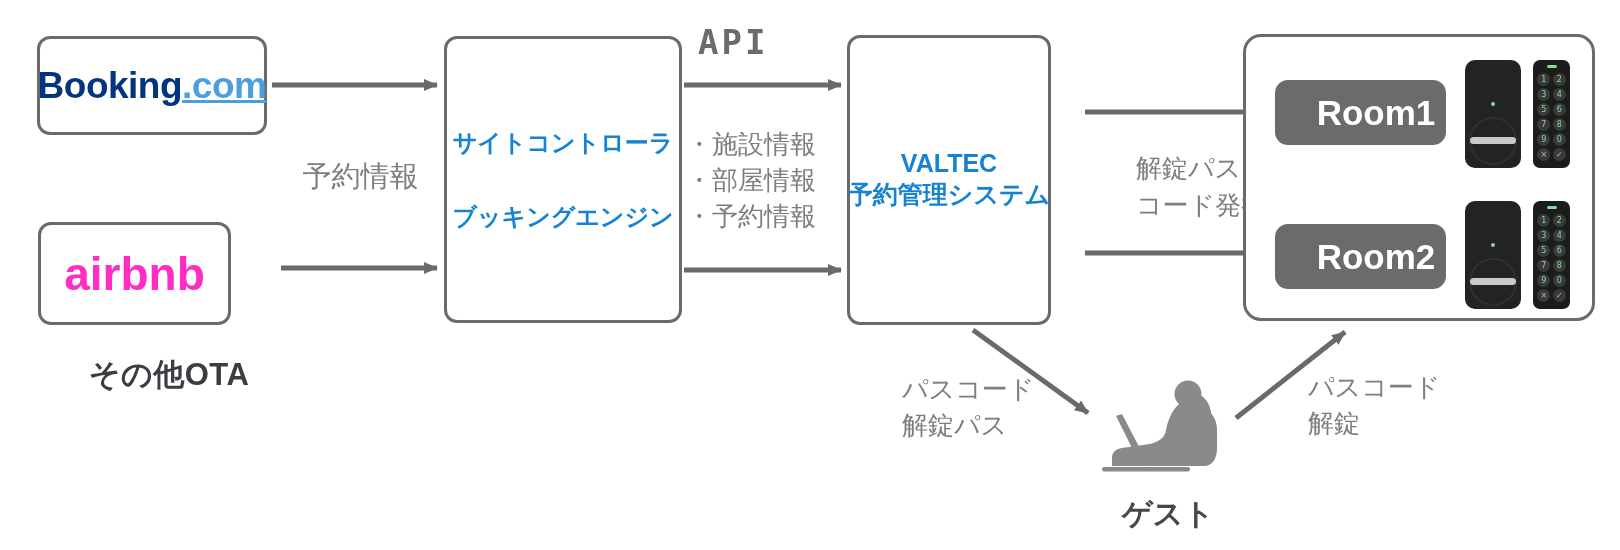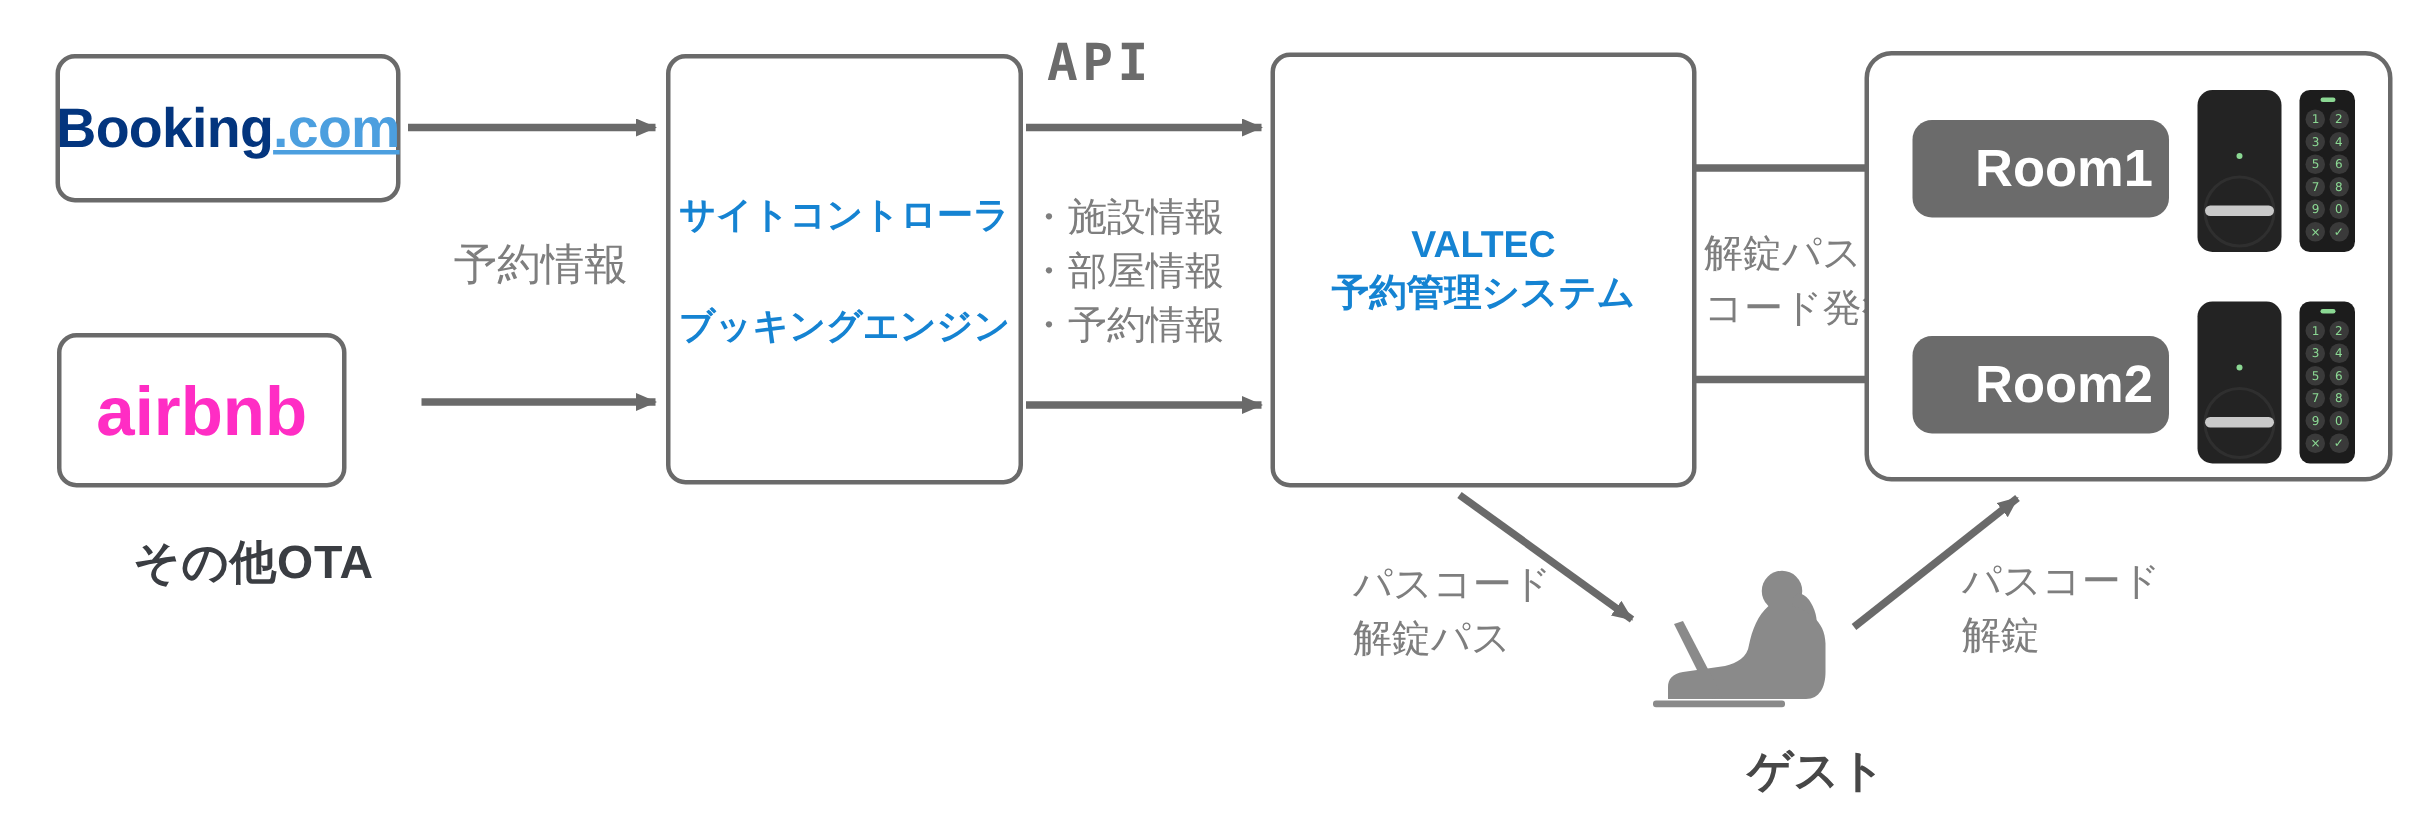--- a/index.html
+++ b/index.html
@@ -52,21 +52,21 @@
   .api-items { left: 686px; top: 126px; font-size: 26px; line-height: 36px; }
   .unlock-pass { left: 1102px; top: 150px; font-size: 26px; line-height: 37px; margin-left: 34px; }
   .passcode-mail { left: 902px; top: 371px; font-size: 26px; line-height: 36px; }
   .passcode-unlock { left: 1308px; top: 369px; font-size: 26px; line-height: 36px; }
 
   
   .controller-box { left: 444px; top: 36px; width: 238px; height: 287px; gap: 42px; }
   .blue-line { color: var(--accent-blue); font-weight: bold; font-size: 24px; white-space: nowrap; }
 
   
-  .valtec-box { left: 847px; top: 35px; width: 284px; height: 290px; }
+  .valtec-box { left: 847px; top: 35px; width: 204px; height: 290px; }
   .valtec-box .blue-line { font-size: 25px; }
 
   
   .rooms-box {
     position: absolute; left: 1243px; top: 34px; width: 352px; height: 287px;
     border: 3px solid var(--arrow-gray); border-radius: 18px; background: #fff; z-index: 2;
   }
   .room-chip {
     position: absolute; left: 29px; width: 171px; height: 65px;
     background: var(--room-fill); border-radius: 13px;
@@ -113,21 +113,21 @@
     width: 13px; height: 13px; border-radius: 50%;
     background: #3a3a3a; color: var(--keypad-green);
     font-size: 8px; line-height: 13px; text-align: center;
     font-family: "DejaVu Sans", sans-serif;
   }
 
   
   .guest-figure { position: absolute; left: 1096px; top: 374px; z-index: 2; }
   .guest-label {
     position: absolute; left: 1122px; top: 494px; width: 135px;
-    text-align: right; font-size: 30px; font-weight: bold; color: #474747; z-index: 2;
+    text-align: left; font-size: 30px; font-weight: bold; color: #474747; z-index: 2;
   }
 </style>
 </head>
 <body>
 
 <div class="canvas">
 
   <svg class="arrows" width="1620" height="550" viewBox="0 0 1620 550">
     <defs>
       <marker id="ah" markerWidth="15" markerHeight="14" refX="13" refY="6" orient="auto" markerUnits="userSpaceOnUse">

